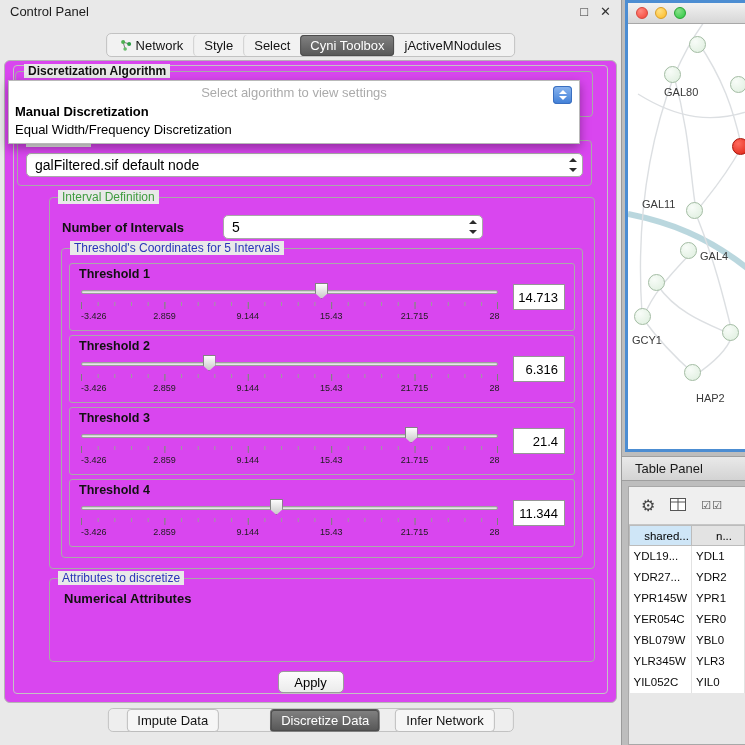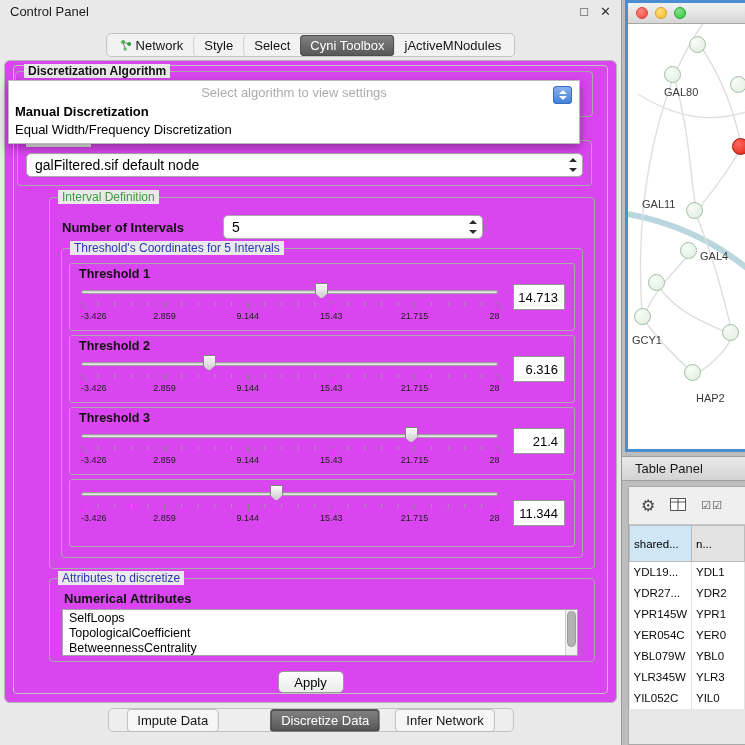--- a/index.html
+++ b/index.html
@@ -151,22 +151,22 @@
     background:linear-gradient(#e9e9e9,#d3d3d3); border-top:1px solid #9f9f9f;
     border-bottom:1px solid #9f9f9f; display:flex; align-items:center; padding-left:13px;
     font-size:13px; color:#1a1a1a; }
   .tp-window { position:absolute; left:628px; top:486px; width:117px; height:259px;
     background:#e8e8e8; border:1px solid #a8a8a8; border-right:none; }
   .tp-toolbar { height:38px; display:flex; align-items:center; gap:15px; padding:0 12px;
     background:#efefef; border-bottom:1px solid #c6c6c6; }
   .gear { font-size:16px; color:#454545; line-height:1; }
   .checks { font-size:11px; color:#454545; letter-spacing:1px; }
   .tp-table { width:100%; border-collapse:collapse; font-size:11.5px; table-layout:fixed; }
-  .tp-table th { height:36px; font-weight:normal; background:#e3e3e3;
-    border:1px solid #bcbcbc; text-align:left; padding-left:4px; overflow:hidden; white-space:nowrap; }
+  .tp-table th { height:20px; font-weight:normal; background:#e3e3e3;
+    border:1px solid #bcbcbc; text-align:center; padding-left:12px; overflow:hidden; white-space:nowrap; }
   .tp-table th.selcol { background:#cfe6f7; }
   .tp-table td { height:21px; background:#fff; border-right:1px solid #e2e2e2;
     padding-left:4px; overflow:hidden; white-space:nowrap; color:#0a0a0a; }
   .tp-table col.c1 { width:62px; }
 </style>
 </head>
 <body>
 
 <div class="screen">
 
@@ -298,20 +298,21 @@
                       <span class="scale-label last" style="left: 100%;">28</span>
                     </div>
         <div class="thumb" style="left: calc(79% - 7px);"></div>
       </div>
     </div>
     <div class="th-value">21.4</div>
   </div>
 
   <div class="threshold-block">
     <div class="th-left">
+      <div class="th-label">Threshold 4</div>
       <div class="slider">
         <div class="track"></div>
         <div class="ticks-minor"></div>
         <div class="ticks-major"></div>
         <div class="scale">
                       <span class="scale-label first" style="left: 0%;">-3.426</span>
                       <span class="scale-label" style="left: 20%;">2.859</span>
                       <span class="scale-label" style="left: 40%;">9.144</span>
                       <span class="scale-label" style="left: 60%;">15.43</span>
                       <span class="scale-label" style="left: 80%;">21.715</span>
@@ -322,30 +323,20 @@
     </div>
     <div class="th-value">11.344</div>
   </div>
 </div>
         </div>
       </div>
 
       <div class="group attrs-group">
         <span class="group-title blue">Attributes to discretize</span>
         <span class="attrs-label">Numerical Attributes</span>
-        <div class="listbox">
-          <ul id="attr-list">
-              <li>SelfLoops</li>
-              <li>TopologicalCoefficient</li>
-              <li>BetweennessCentrality</li>
-            </ul>
-          <div class="list-scrollbar">
-            <div class="list-scroll-thumb"></div>
-          </div>
-        </div>
       </div>
 
       <button class="apply-btn">Apply</button>
     </div>
 
     <div class="tabbar bottom-tabbar">
       <div class="tab">
         <span>Impute Data</span>
       </div>
       <div class="tab selected">

